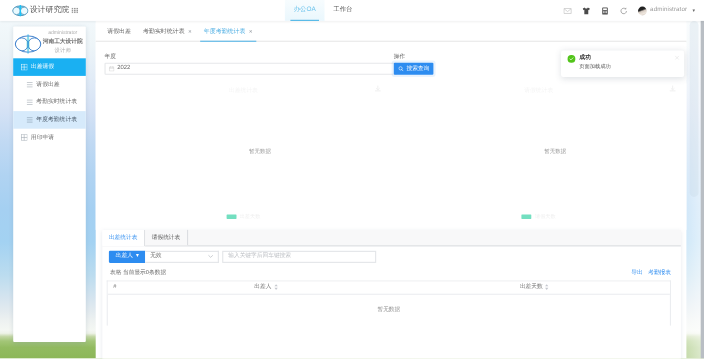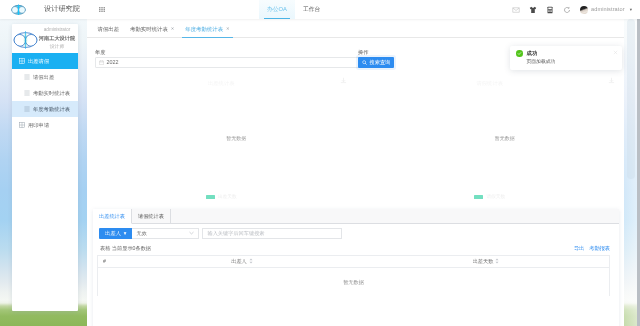--- a/index.html
+++ b/index.html
@@ -13,21 +13,21 @@
 
 #wall{position:absolute;inset:0;z-index:0;overflow:hidden}
 #wall .sky{position:absolute;left:0;top:0;width:640px;height:326px;
   background:linear-gradient(180deg,#f6fafc 0.00%,#f2f8fb 6.13%,#eef5f8 12.27%,#e2ecf7 21.47%,#d5e2f5 30.67%,#c0d9f3 39.88%,#b0d3f2 49.08%,#a5d0f2 58.28%,#a3d2f2 67.48%,#bbdcef 76.69%,#d4e4ef 82.82%,#e2eaef 86.50%,#eef2f1 89.57%,#f4f7f3 92.02%,#eef3e8 92.94%,#c3d7a4 93.87%,#a3c678 95.09%,#92bb60 96.93%,#8cb758 100.00%)}
 
 #veil{position:absolute;left:0;top:0;width:640px;height:326px;z-index:1;
   background:linear-gradient(90deg,rgba(255,255,255,0) 0%,rgba(255,255,255,0) 94%,rgba(255,255,255,.50) 97.5%,rgba(255,255,255,.72) 100%)}
 
 #topbar{position:absolute;left:0;top:0;width:640px;height:19px;background:#fff;z-index:30;
   box-shadow:0 1px 2px rgba(0,0,0,.06)}
-#topbar .brand{position:absolute;left:11px;top:0;height:19px;display:flex;align-items:center;gap:18px}
+#topbar .brand{position:absolute;left:11px;top:0;height:19px;display:flex;align-items:center;gap:1px}
 #topbar .brand .logo{width:15px;height:11px;display:block}
 #topbar .brand .bname{font-size:7.2px;color:#555;letter-spacing:0}
 #topbar .brand .hamb{width:6px;height:5px;display:block;margin-left:1px}
 #topnav{position:absolute;left:259px;top:0;height:19px;display:flex;align-items:stretch}
 #topnav .nitem{padding:0 8px;display:flex;align-items:center;font-size:5.8px;color:#555;position:relative}
 #topnav .nitem.active{color:#6cc3ec;background:linear-gradient(180deg,#f7fcfe,#eaf7fd)}
 #topnav .nitem.active:after{content:"";position:absolute;left:5px;right:5px;bottom:0;height:1.2px;background:#4bb4e6}
 #tbactions{position:absolute;left:507px;top:0;height:19px;display:flex;align-items:center;gap:0px}
 #tbactions .tbicon{width:17px;height:19px;display:flex;align-items:center;justify-content:center}
 #tbactions .user{display:flex;align-items:center;gap:3px;padding:0 4px 0 5px}

